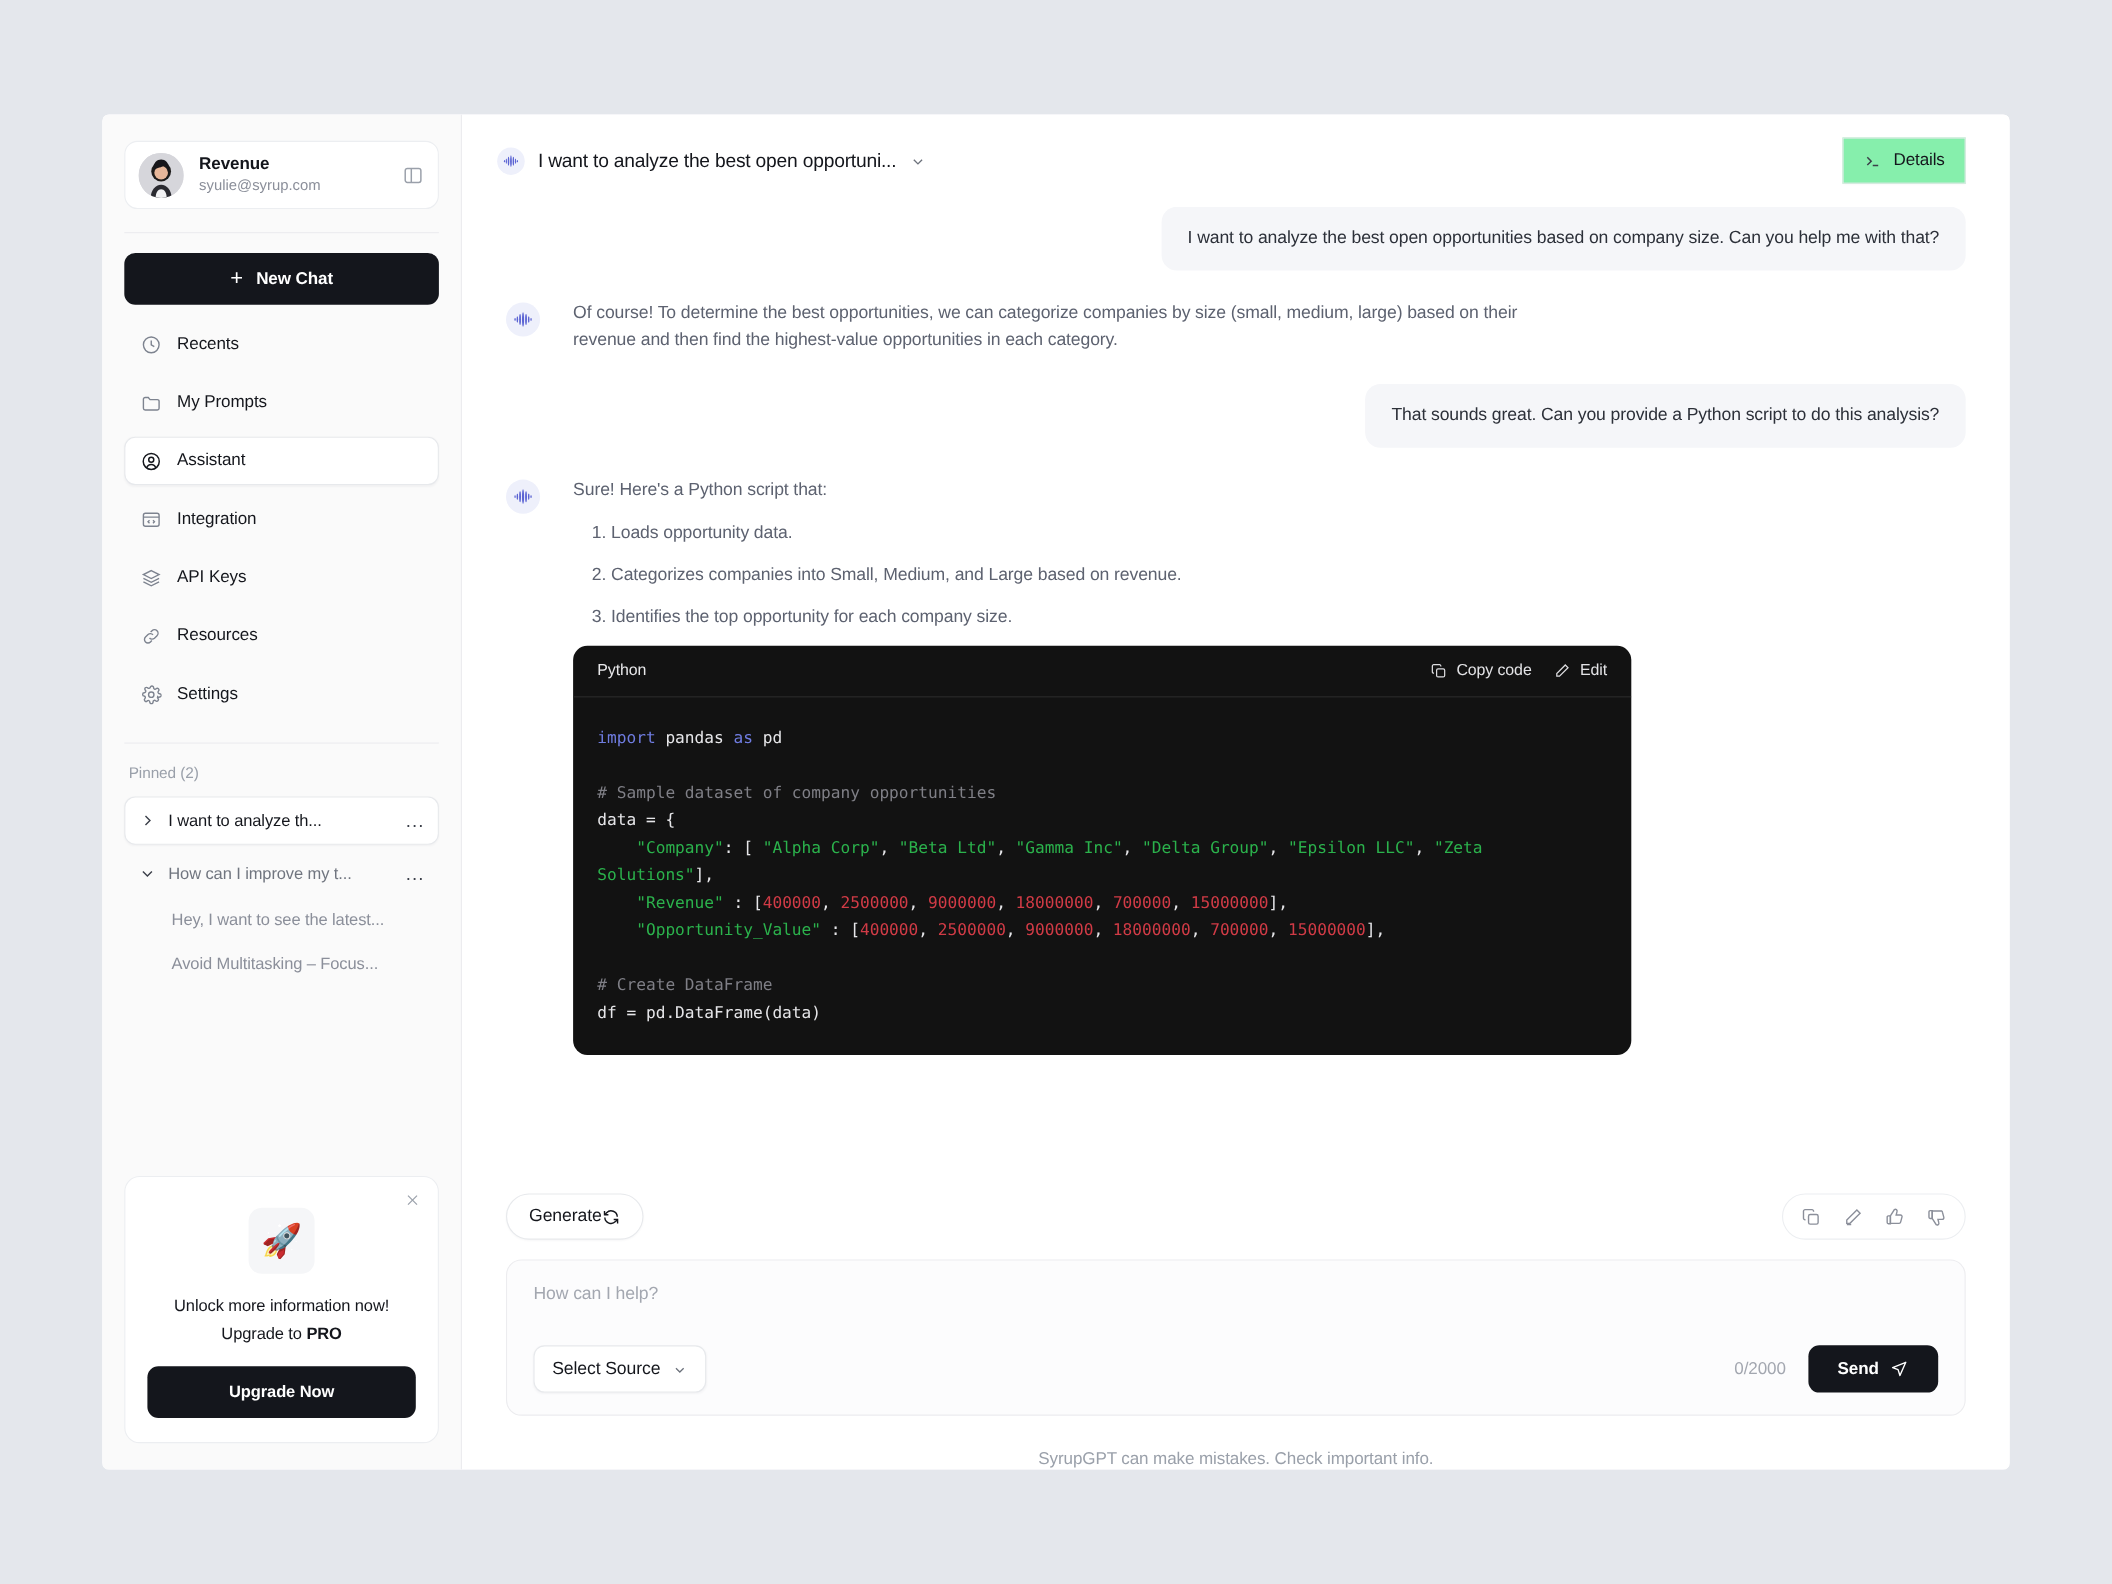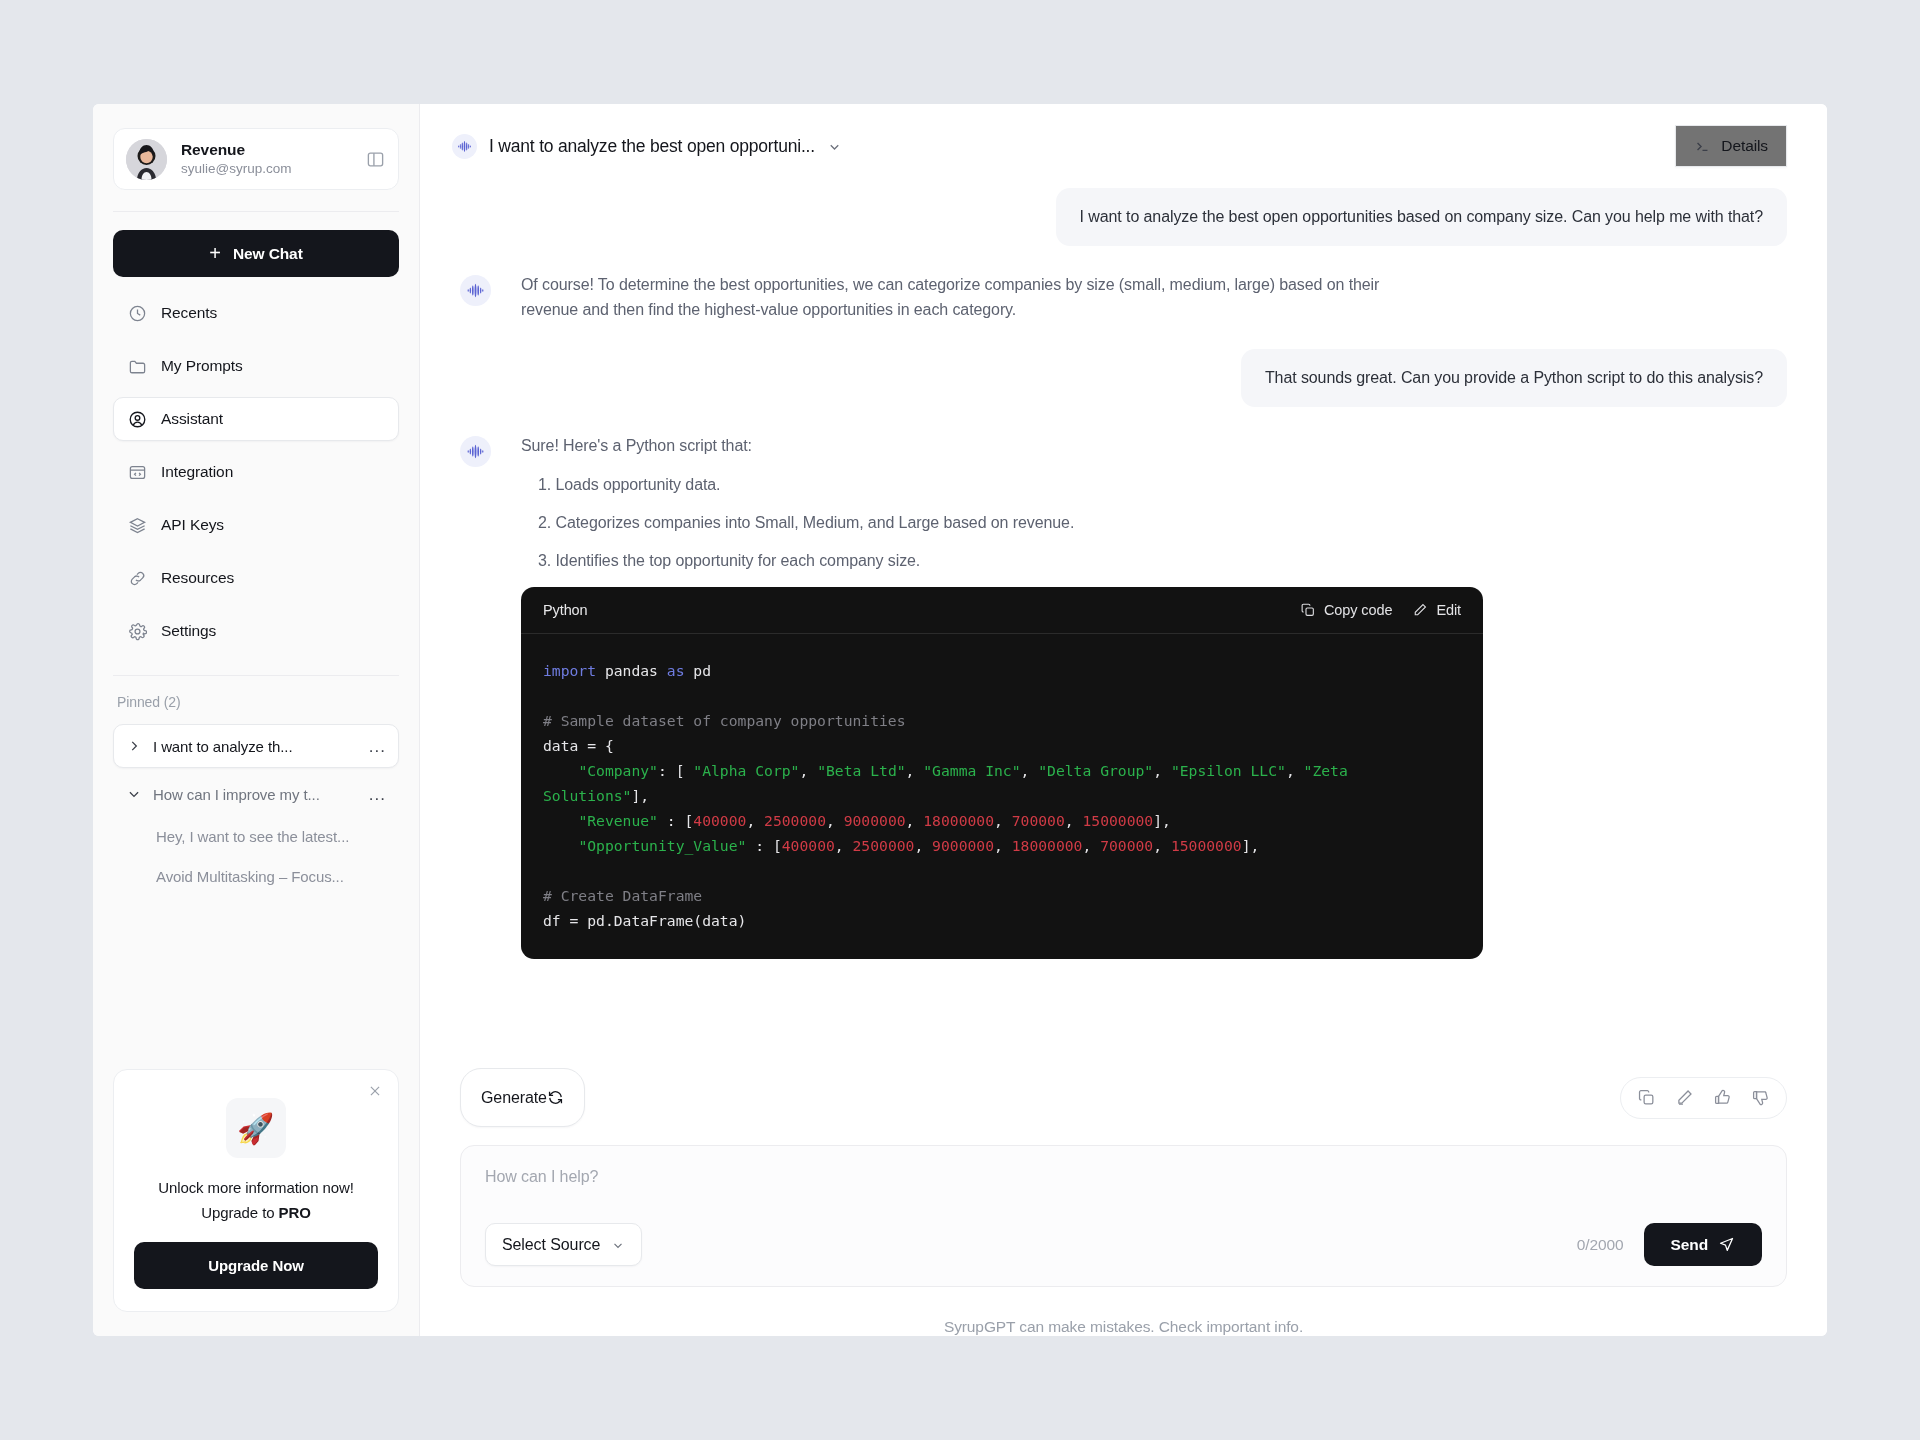--- a/index.html
+++ b/index.html
@@ -184,21 +184,21 @@
   }
   .orb svg { width: 17px; height: 17px; display:block; }
   .thread-title {
     font-size: 17.5px; color: #14161c; letter-spacing: -0.2px;
     max-width: 420px; overflow: hidden; text-overflow: ellipsis; white-space: nowrap;
   }
   .chev { color: #6d727c; display: flex; }
   .details-btn {
     margin-left: auto;
     height: 42px; padding: 0 18px;
-    background: #737373; border: 1px solid #e7e9ec; border-radius: 0;
+    background: #86efac; border: 1px solid #e7e9ec; border-radius: 0;
     display: flex; align-items: center; gap: 10px;
     font-size: 15.5px; color: #14161c; letter-spacing: -0.1px;
     box-shadow: 0 1px 2px rgba(16,24,40,.04);
     cursor: pointer;
   }
   .details-btn .ic { width: 17px; height: 17px; color: #3b3f49; display:flex; }
 
   .conversation {
     flex: 1; min-height: 0;
     padding: 0 40px 0 40px;
@@ -269,21 +269,21 @@
   .tk-str { color: #2bb24c; }
   .tk-num { color: #d13b46; }
   .tk-pl { color: #e6e6e9; }
 
   .action-row {
     display: flex; align-items: center;
     padding: 0 40px;
     margin-top: 20px; margin-bottom: 18px;
   }
   .generate-btn {
-    height: 59px; padding: 16px 20px;
+    height: 42px; padding: 16px 20px;
     background: #fff; border: 1px solid #e7e9ec; border-radius: 21px;
     display: flex; align-items: center; 
     font-size: 16px; color: #14161c; letter-spacing: -0.1px;
     box-shadow: 0 1px 2px rgba(16,24,40,.04);
     cursor: pointer;
   }
   .generate-btn .ic { width: 17px; height: 17px; display:flex; color:#14161c; }
   .feedback {
     margin-left: auto;
     height: 42px; padding: 0 16px;

